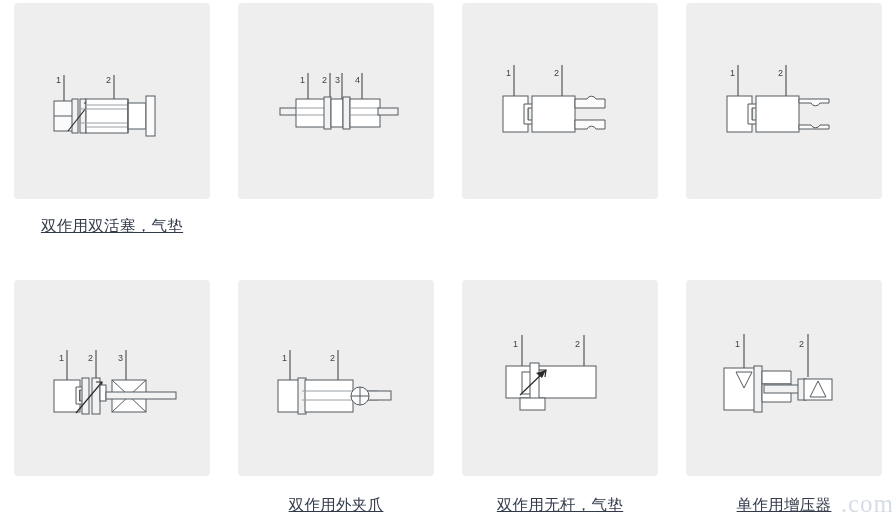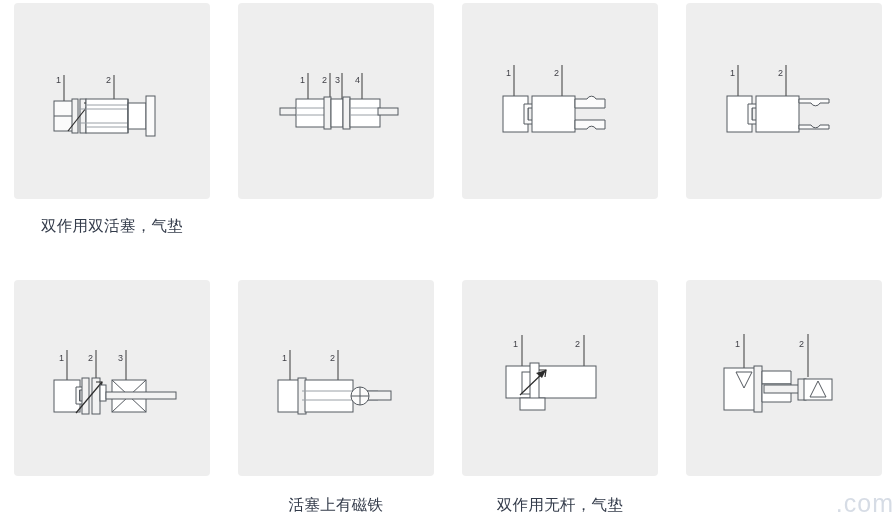--- a/index.html
+++ b/index.html
@@ -37,40 +37,41 @@
   }
   .thumb svg { display: block; }
   .caption {
     width: 200px;
     margin-top: 14px;
     text-align: center;
     font-size: 15.5px;
     line-height: 26px;
     color: #333b4a;
     letter-spacing: 0.3px;
+    text-decoration: underline;
   }
   .r2 .thumb { margin-top: 5px; }
   .r2 .caption { margin-top: 16px; }
 
   
   .ln   { stroke: #555a60; stroke-width: 1; fill: none; }
   .body { stroke: #555a60; stroke-width: 1; fill: #fbfbfb; }
   .bodyw{ stroke: #555a60; stroke-width: 1; fill: #ffffff; }
   .thin { stroke: #9aa0a6; stroke-width: 1; fill: none; }
   .fillgrey { fill: #f2f2f2; stroke: #555a60; stroke-width: 1; }
   .lead { stroke: #3a3a3a; stroke-width: 1; fill: none; }
   .arrowdk { stroke: #2b2b2b; stroke-width: 1.2; fill: none; }
   .numtxt { font-family: "Liberation Sans", sans-serif; font-size: 9px; fill: #3f3f46; }
 
   .watermark {
     position: absolute;
     right: 2px;
     bottom: 12px;
     font-size: 25px;
-    font-family: Liberation Sans, sans-serif;
+    font-family: Liberation Serif, serif;
     color: rgba(120,140,170,0.30);
     letter-spacing: 1px;
     pointer-events: none;
     user-select: none;
   }
 </style>
 </head>
 <body>
 
 <div id="grid">
@@ -229,21 +230,21 @@
         <line class="thin" x1="64" y1="111" x2="140" y2="111"></line>
         <line class="thin" x1="64" y1="120" x2="140" y2="120"></line>
 
         <rect class="fillgrey" x="115" y="111" width="38" height="9"></rect>
 
         <circle class="body" cx="122" cy="116" r="9" fill="none"></circle>
         <line class="ln" x1="113" y1="116" x2="131" y2="116"></line>
         <line class="ln" x1="122" y1="107" x2="122" y2="125"></line>
       </svg>
     </div>
-    <div class="caption">活塞上有磁铁</div>
+    <div class="caption">双作用外夹爪</div>
   </div>
 
   <div class="cell r2">
     <div class="thumb">
       <svg width="196" height="196" viewBox="0 0 196 196">
         <line class="lead" x1="60" y1="55" x2="60" y2="88"></line>
         <line class="lead" x1="122" y1="55" x2="122" y2="88"></line>
         <text class="numtxt" x="51" y="67">1</text>
         <text class="numtxt" x="113" y="67">2</text>
 
@@ -282,16 +283,17 @@
 
         <rect class="fillgrey" x="78" y="105" width="38" height="8"></rect>
 
         <rect class="fillgrey" x="112" y="99" width="8" height="21"></rect>
 
         <rect class="bodyw" x="118" y="99" width="28" height="21"></rect>
 
         <path class="ln" d="M124 117 L132 101 L140 117 Z" fill="none"></path>
       </svg>
     </div>
+    <div class="caption">单作用增压器</div>
     <div class="watermark">.com</div>
   </div>
 
 </div>
 
 </body></html>

